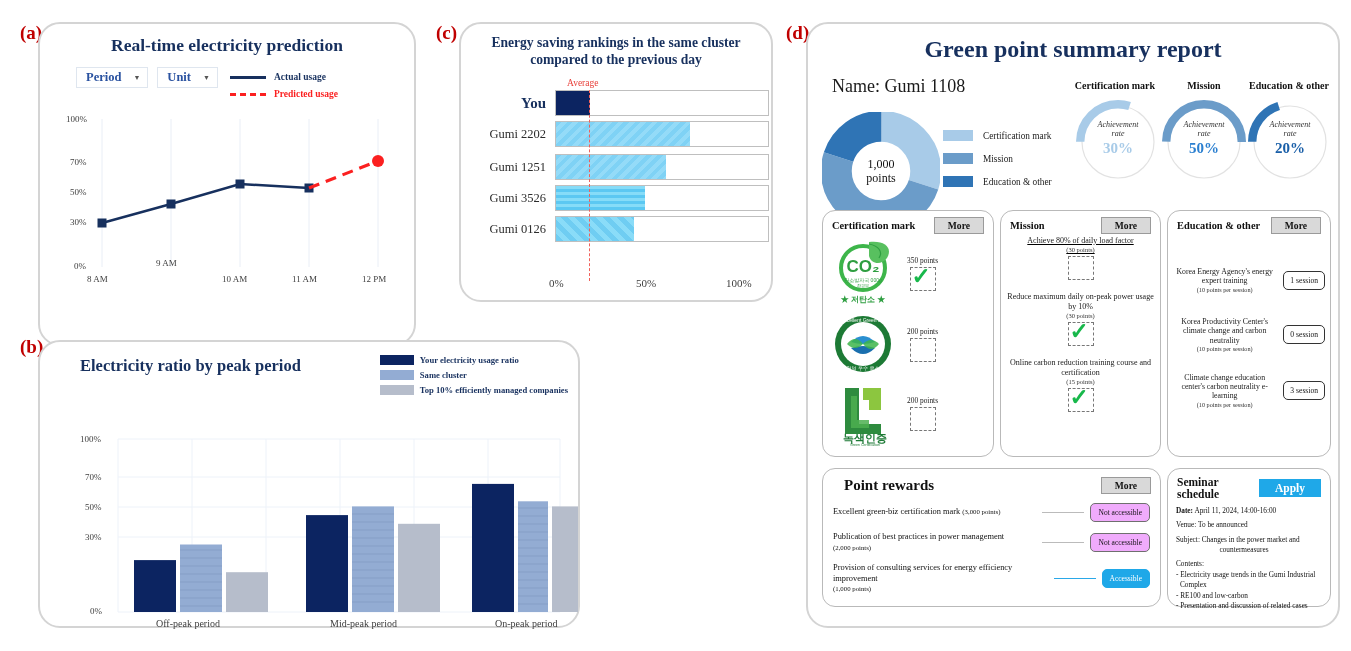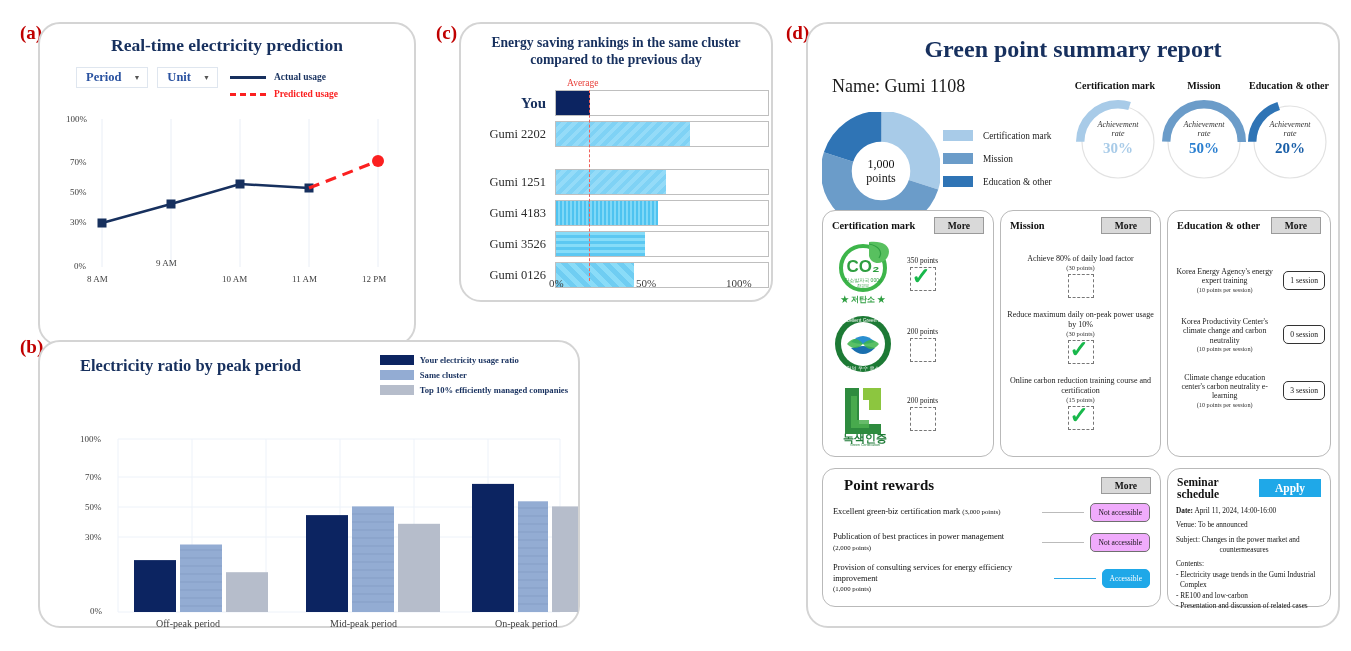--- a/index.html
+++ b/index.html
@@ -324,36 +324,30 @@
 
   <div style="position:absolute;left:128px;top:66px;width:0;height:191px;border-left:1.6px dashed #f1605a;z-index:5;"></div>
 
   <div style="position:absolute;left:8px;top:66px;width:300px;">
     <div class="c-row" style="margin-bottom:5px;">
       <div class="c-label you">You</div>
       <div class="c-track">
         <div class="c-fill" style="width:16%;background:#0c2461;"></div>
       </div>
     </div>
-    <div class="c-row" style="margin-bottom:22px;">
+    <div class="c-row" style="margin-bottom:7px;">
       <div class="c-label">Gumi 2202</div>
       <div class="c-track">
         <div class="c-fill" style="width:63%;background:repeating-linear-gradient(135deg,#7fd2f5 0 4px,#94dbf8 4px 8px);"></div>
       </div>
     </div>
     <div class="c-row" style="margin-bottom:5px;">
       <div class="c-label">Gumi 1251</div>
       <div class="c-track">
         <div class="c-fill" style="width:52%;background:repeating-linear-gradient(135deg,#7fd2f5 0 4px,#94dbf8 4px 8px);"></div>
-      </div>
-    </div>
-    <div class="c-row" style="margin-bottom:5px;">
-      <div class="c-label">Gumi 4183</div>
-      <div class="c-track">
-        <div class="c-fill" style="width:48%;background:repeating-linear-gradient(90deg,#4ec3f0 0 2px,#7fd8f7 2px 4px);"></div>
       </div>
     </div>
     <div class="c-row" style="margin-bottom:5px;">
       <div class="c-label">Gumi 3526</div>
       <div class="c-track">
         <div class="c-fill" style="width:42%;background:repeating-linear-gradient(0deg,#5cc8f2 0 3px,#86dcf8 3px 6px);"></div>
       </div>
     </div>
     <div class="c-row">
       <div class="c-label">Gumi 0126</div>
@@ -486,21 +480,21 @@
       </div>
     </div>
   </div>
 
   <div class="sub" style="left:192px;top:186px;width:161px;height:247px;">
     <div class="sub-head">
       <span class="sub-title">Mission</span>
       <span class="more-btn">More</span>
     </div>
 
-    <div class="mission-item" style="margin-top:18px;">
+    <div class="mission-item" style="text-decoration:underline;">
       <div class="mi-txt">Achieve 80% of daily load factor</div>
       <div class="mi-pts">(30 points)</div>
       <div style="display:flex;justify-content:center;margin-top:3px;">
         <span class="chkbox"></span>
       </div>
     </div>
 
     <div class="mission-item" style="margin-top:8px;">
       <div class="mi-txt">Reduce maximum daily on-peak power usage by 10%</div>
       <div class="mi-pts">(30 points)</div>

